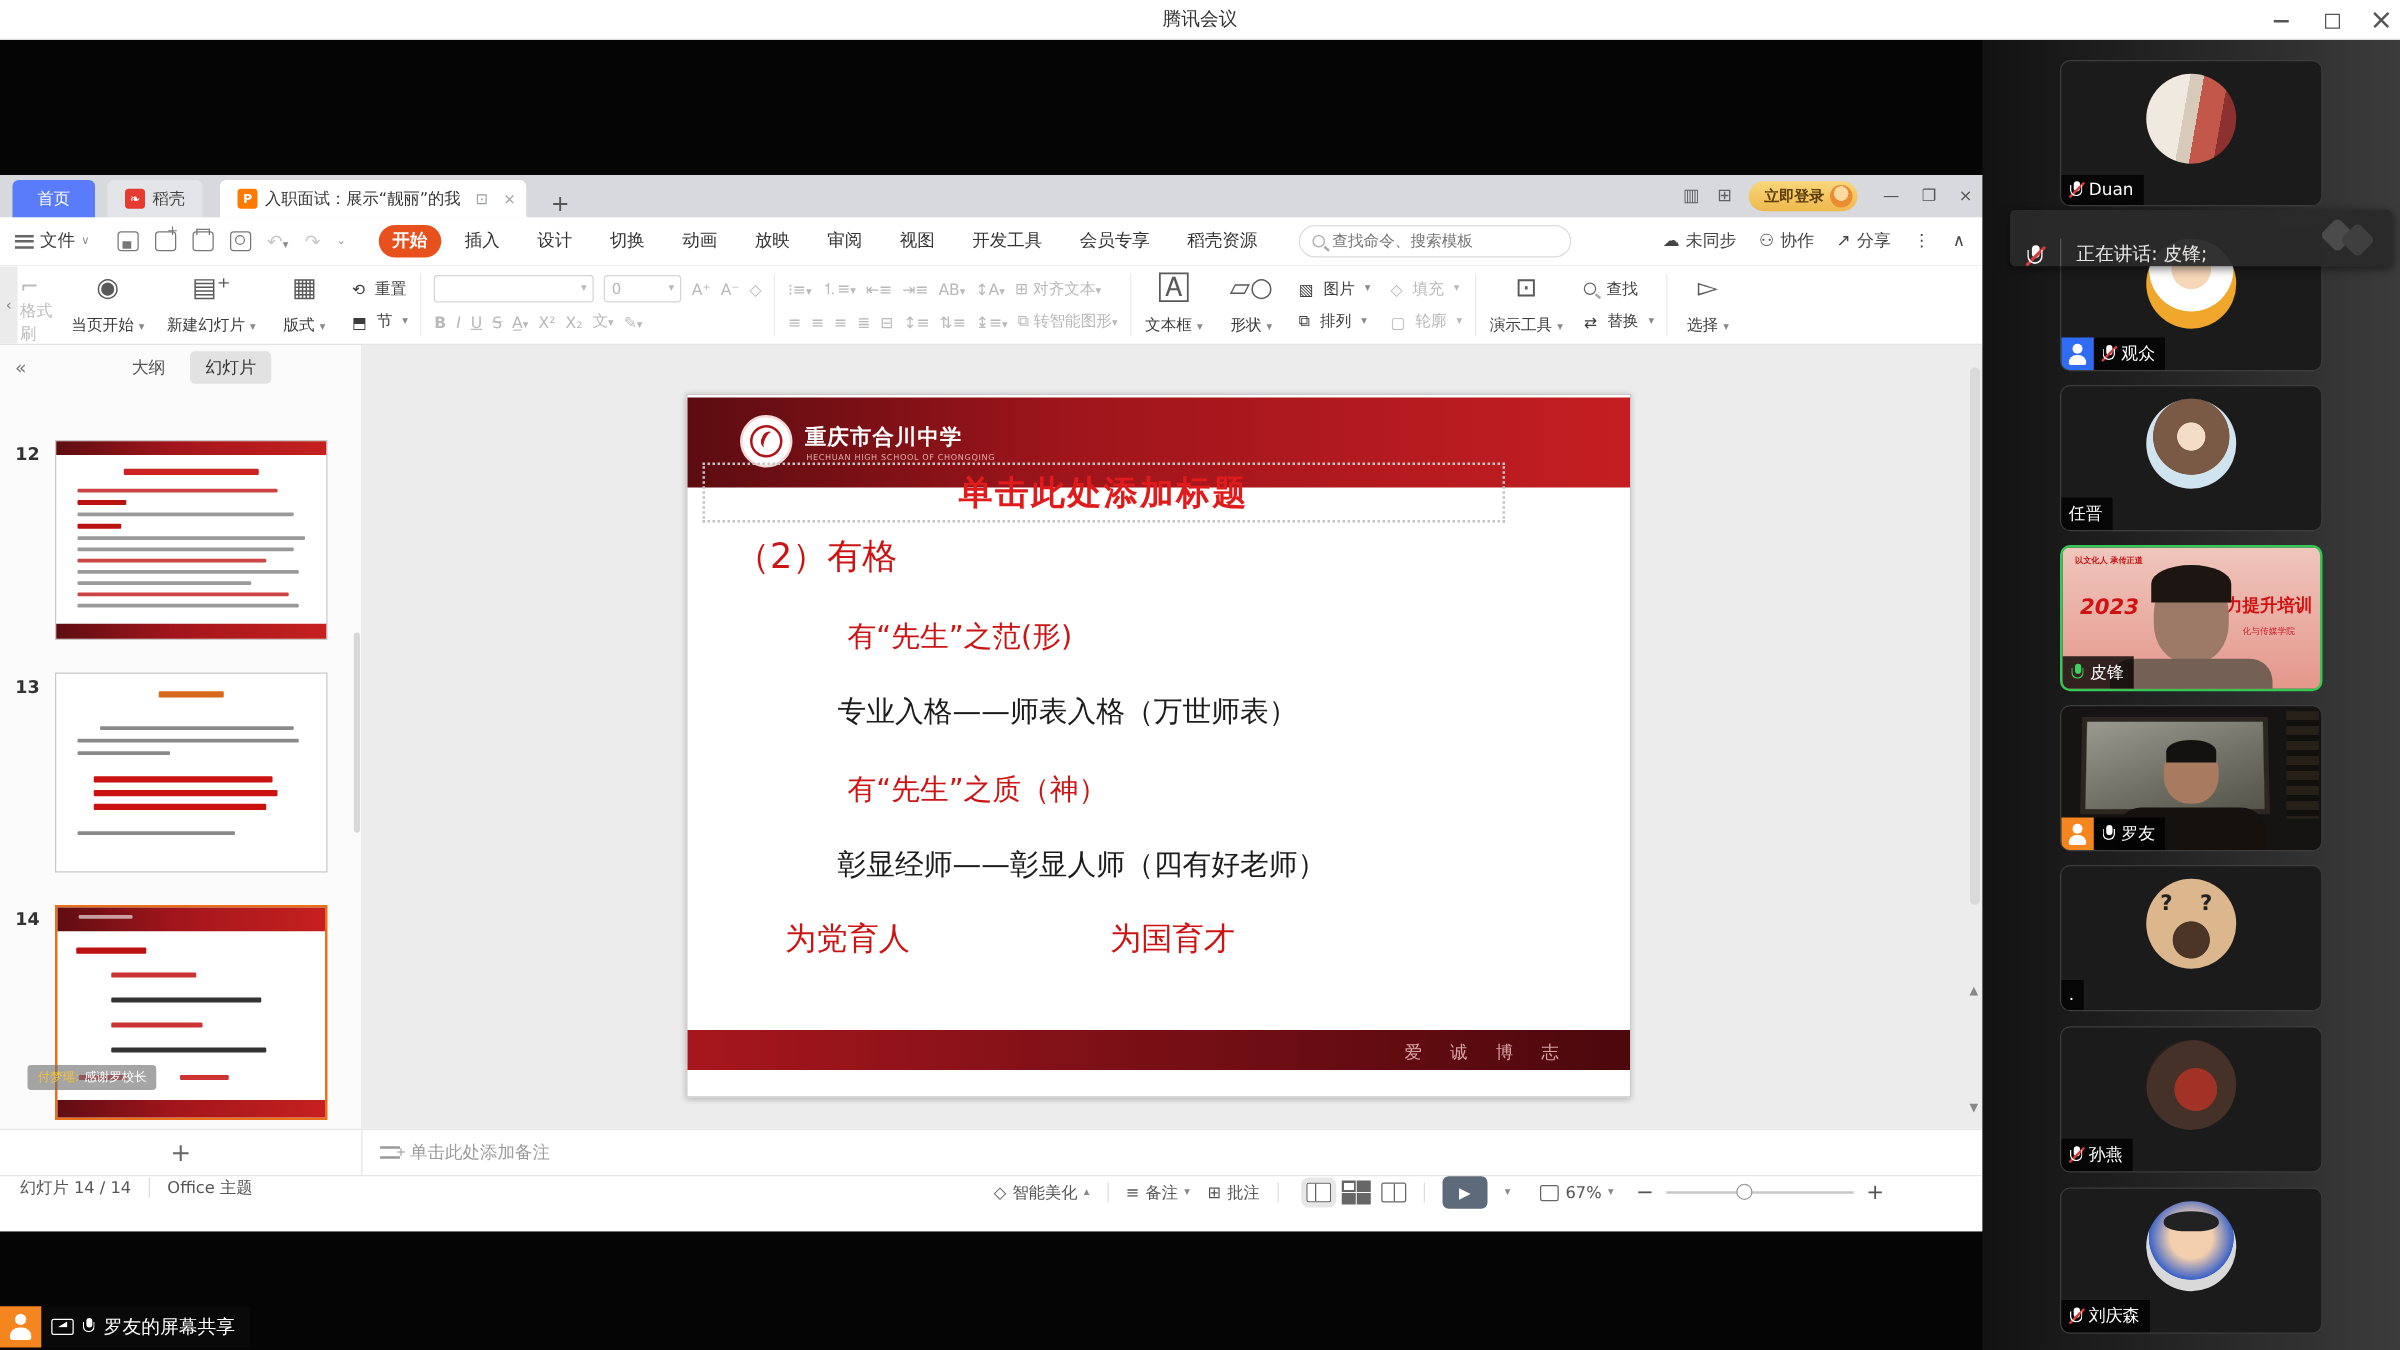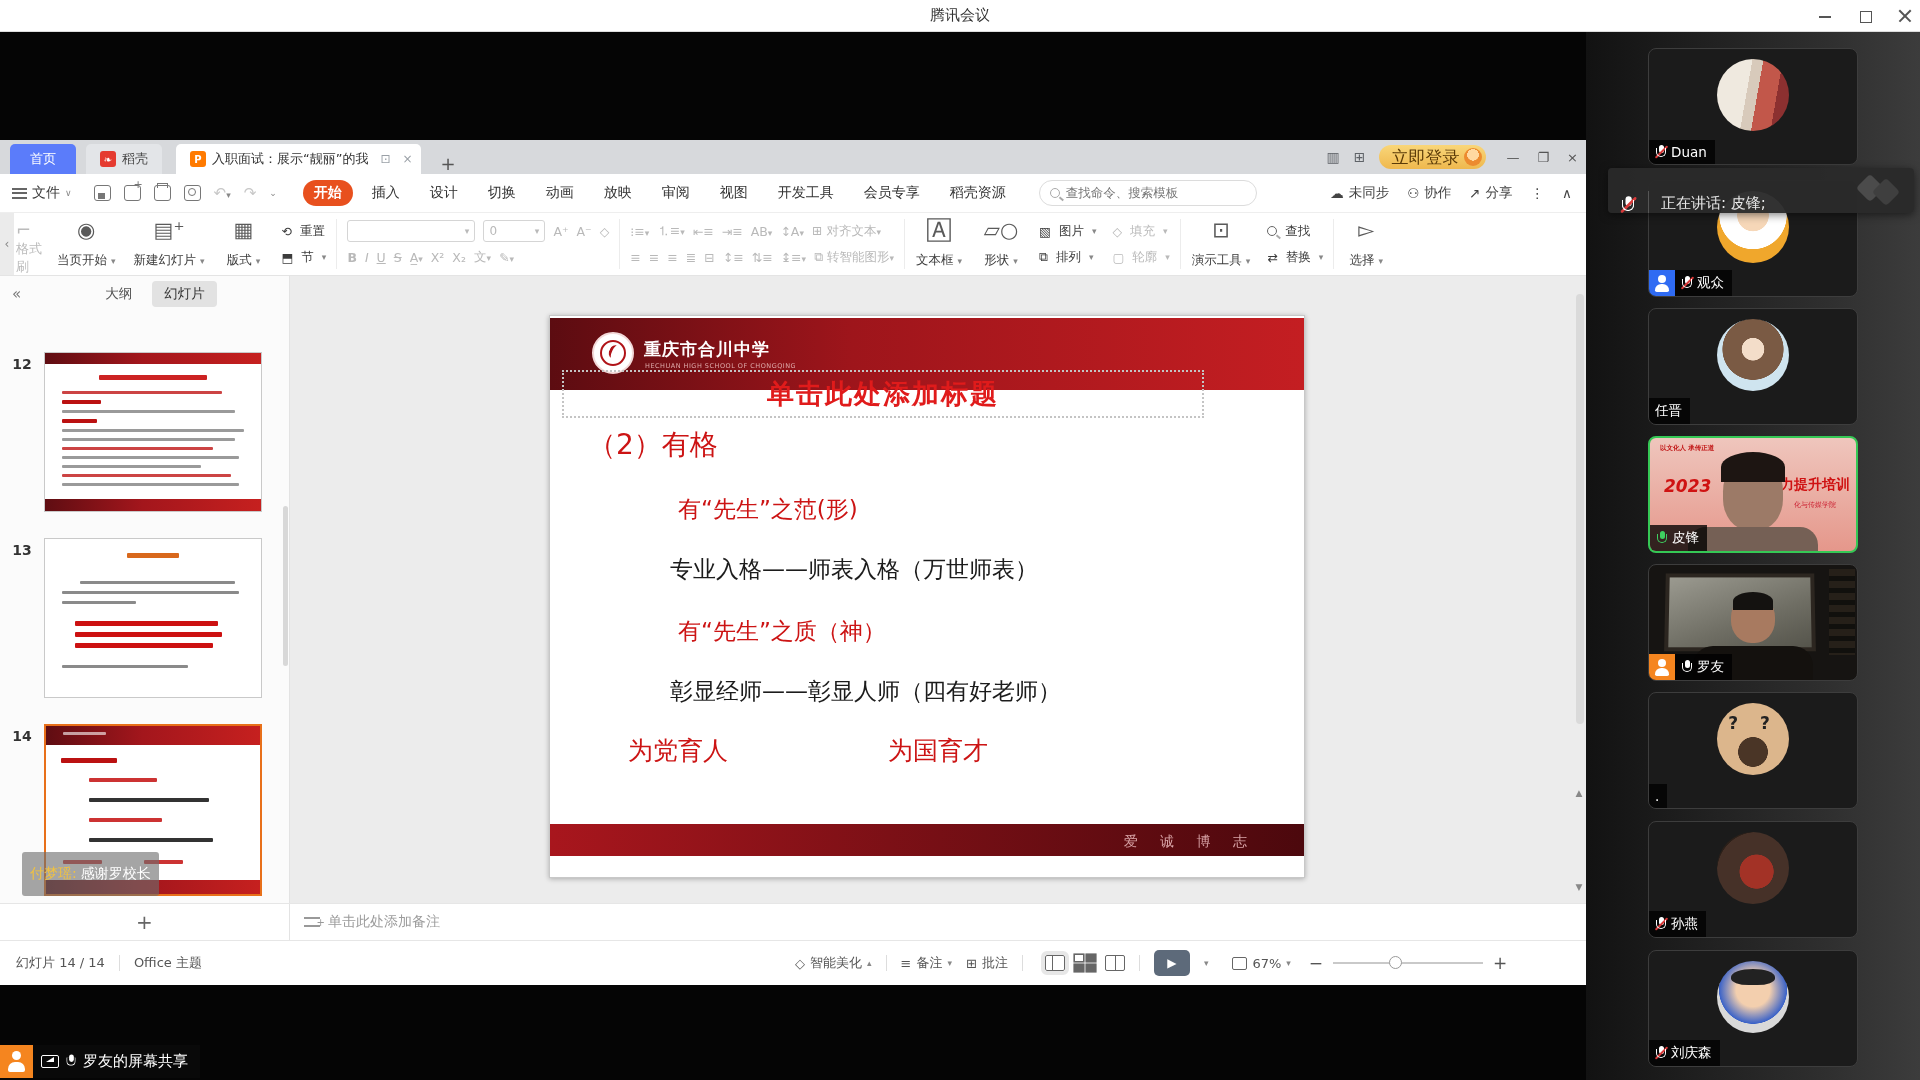--- a/index.html
+++ b/index.html
@@ -29,21 +29,21 @@
   .tab.home{background:#5b7cfa;color:#fff;margin-left:10px;width:66px;justify-content:center}
   .tab.docer{background:#e3e5e8;color:#444;margin-left:10px}
   .tab.doc{background:#fff;color:#333;margin-left:14px;padding-right:8px}
   .sq-ico{width:16px;height:16px;border-radius:3px;color:#fff;font-size:10px;font-weight:bold;
     display:flex;align-items:center;justify-content:center}
   .tab-act{color:#9aa0a6;font-size:12px;margin-left:6px}
   .newtab{font-size:18px;color:#555;margin-left:12px;padding:0 8px}
   .tabbar-right{position:absolute;right:8px;top:0;height:34px;display:flex;align-items:center;gap:14px}
   .tb-view{color:#5f6368;font-size:14px}
   .login{height:24px;border-radius:12px;background:linear-gradient(180deg,#f9d679,#efb84e);
-    display:flex;align-items:center;gap:5px;padding:0 4px 0 12px;font-size:17px;color:#5b3b08;font-weight:normal}
+    display:flex;align-items:center;gap:5px;padding:0 4px 0 12px;font-size:12px;color:#5b3b08;font-weight:bold}
   .login .ava{width:18px;height:18px;border-radius:50%;background:radial-gradient(circle at 50% 38%,#ffd9a0 0 40%,#ec8b2f 41%)}
   .wps-wc{display:flex;gap:18px;color:#555;font-size:13px;margin-left:6px}
 
   
   .menubar{position:absolute;left:0;top:34px;width:100%;height:39px;background:#fff;display:flex;align-items:center;
     border-bottom:1px solid #eee}
   .file-grp{display:flex;align-items:center;gap:5px;margin-left:12px;color:#3a3a3a;font-size:14px}
   .hamb{width:15px;height:11px;border-top:2px solid #666;border-bottom:2px solid #666;position:relative}
   .hamb::after{content:'';position:absolute;left:0;top:2.5px;width:100%;height:2px;background:#666}
   .qicons{display:flex;align-items:center;gap:13px;margin-left:22px;color:#6b6b6b;font-size:15px}
@@ -90,21 +90,21 @@
   .ptab{padding:4px 12px;border-radius:4px;cursor:pointer}
   .ptab.sel{background:#e2e2e2;color:#333}
   .thumb-row{position:absolute;left:0;display:flex;width:100%}
   .tnum{width:44px;text-align:center;font-size:14px;font-weight:bold;color:#333;padding-top:4px}
   .thumb{border:1px solid #c9c9c9;background:#fff;position:relative;flex:0 0 auto;width:218px}
   .thumb.sel{border:2px solid #e8701a}
   .tl{position:absolute;height:3px;border-radius:1px}
   .band{position:absolute;left:0;width:100%;background:linear-gradient(90deg,#5f0d12,#a3161c 45%,#c6201f)}
   .panel-scroll{position:absolute;right:1px;top:230px;width:5px;height:160px;background:#d8d8d8;border-radius:3px}
   .chat-overlay{position:absolute;left:22px;top:576px;background:rgba(110,110,110,.62);border-radius:3px;
-    padding:13px 8px;font-size:14px;color:#fff;white-space:nowrap;z-index:5}
+    padding:3px 8px;font-size:10px;color:#fff;white-space:nowrap;z-index:5}
   .chat-overlay .cname{color:#f2c23e;margin-right:4px}
 
   .canvas{flex:1;background:#ececec;position:relative}
   .cscroll{position:absolute;right:2px;top:18px;width:8px;height:430px;background:#dadada;border-radius:4px}
   .cbtn{position:absolute;right:2px;width:10px;font-size:9px;color:#888;text-align:center}
 
   
   .slide{position:absolute;left:259px;top:39px;width:756px;height:563px;background:#fff;
     border:1px solid #c8c8c8;box-shadow:0 1px 5px rgba(0,0,0,.28)}
   .sband{position:absolute;left:0;top:2px;width:100%;height:72px;
@@ -126,21 +126,21 @@
   .motto{position:absolute;right:48px;top:9px;color:#d8a3a6;font-size:14px;letter-spacing:9px}
 
   
   .notesbar{position:absolute;left:0;top:763px;width:100%;height:37px;background:#fff;border-top:1px solid #e6e6e6;display:flex}
   .notes-left{width:290px;border-right:1px solid e3e3e3;display:flex;align-items:center;justify-content:center;
     color:#666;font-size:20px;border-right:1px solid #e3e3e3}
   .notes-main{flex:1;display:flex;align-items:center;gap:8px;padding-left:14px;color:#9c9c9c;font-size:14px}
   .nico{width:16px;height:10px;border-top:2px solid #999;border-bottom:2px solid #999;position:relative}
   .nico::after{content:'+';position:absolute;right:-5px;top:-2px;font-size:10px;color:#999}
   .statusbar{position:absolute;left:0;top:800px;width:100%;height:45px;background:#fff;border-top:1px solid #e6e6e6;
-    display:flex;align-items:center;font-size:13px;color:#555}
+    display:flex;align-items:flex-start;font-size:13px;color:#555}
   .sb-left{display:flex;align-items:center;gap:14px;margin-left:16px}
   .sb-div{width:1px;height:16px;background:#ddd}
   .sb-right{position:absolute;left:795px;right:14px;display:flex;align-items:center;gap:14px}
   .sbi{display:flex;align-items:center;gap:5px;white-space:nowrap}
   .viewics{display:flex;align-items:center;gap:10px;margin-left:8px}
   .vic{width:20px;height:16px;border:1.6px solid #666;border-radius:2px;position:relative}
   .vic.sel-bg{outline:4px solid #e7e7e7;background:#fff}
   .vic.v1::after{content:'';position:absolute;left:0;top:0;width:6px;height:100%;border-right:1.6px solid #666}
   .vic.v2{border:none}
   .vic.v2::before{content:'';position:absolute;left:0;top:0;width:8px;height:6px;box-shadow:0 0 0 1.6px #666,12px 0 0 1.6px #666,0 10px 0 1.6px #666,12px 10px 0 1.6px #666}

